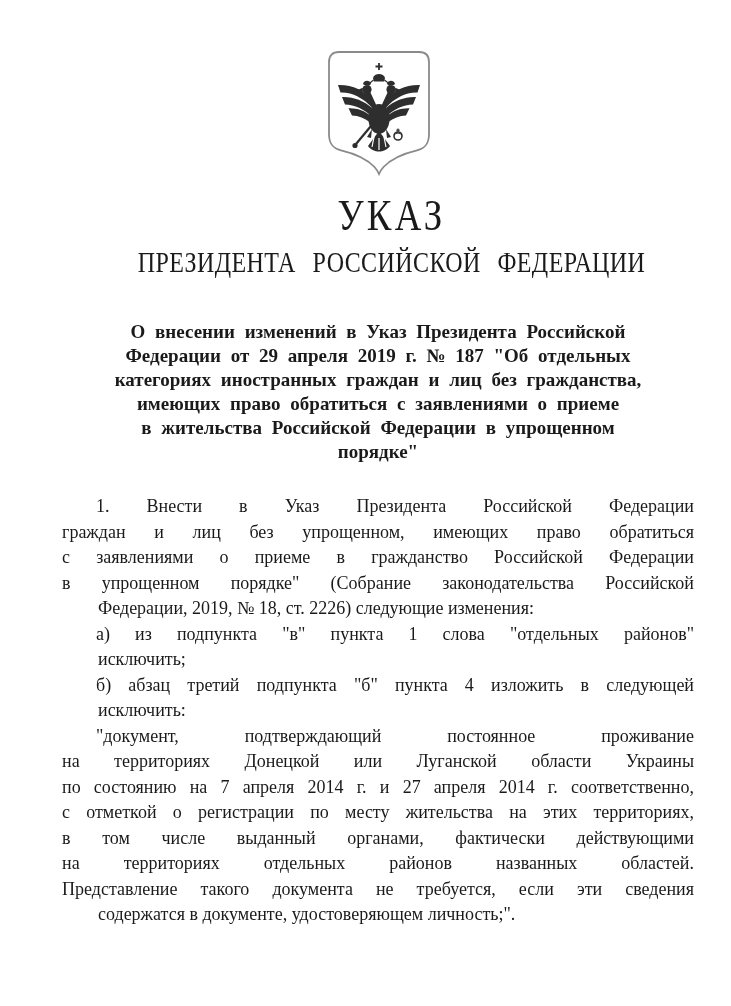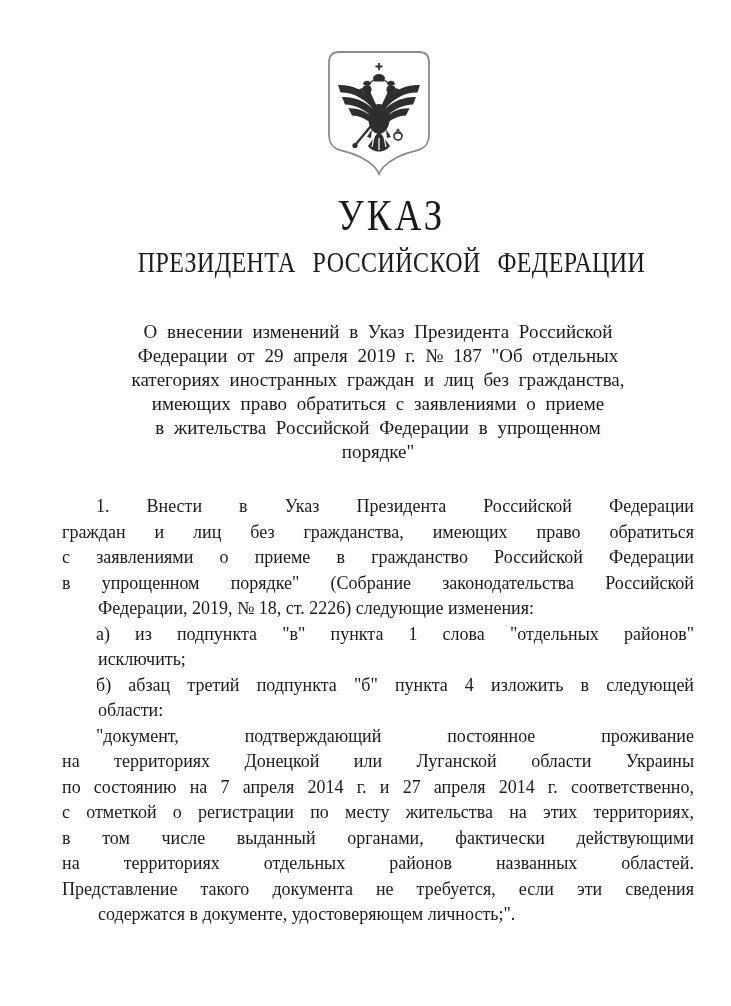--- a/index.html
+++ b/index.html
@@ -49,21 +49,21 @@
     transform-origin: 50% 50%;
   }
 
   .column {
     margin-left: 62px;
     width: 632px;
   }
 
   .subject {
     margin-top: 42px;
-    font-weight: normal;
+    font-weight: bold;
     font-size: 19px;
     line-height: 24px;
     text-align: center;
     word-spacing: 5px;
   }
 
   .doc-body {
     margin-top: 30px;
     font-size: 18px;
     line-height: 25.5px;
@@ -142,32 +142,32 @@
       <div class="subject-line">Федерации от 29 апреля 2019 г. № 187 "Об отдельных</div>
       <div class="subject-line">категориях иностранных граждан и лиц без гражданства,</div>
       <div class="subject-line">имеющих право обратиться с заявлениями о приеме</div>
       <div class="subject-line">в жительства Российской Федерации в упрощенном</div>
       <div class="subject-line">порядке"</div>
     </section>
 
   <main class="doc-body column">
       <div class="paragraph">
         <div class="body-line first">1. Внести в Указ Президента Российской Федерации</div>
-        <div class="body-line">граждан и лиц без гражданства, имеющих право обратиться</div>
+        <div class="body-line">граждан и лиц без упрощенном, имеющих право обратиться</div>
         <div class="body-line">с заявлениями о приеме в гражданство Российской Федерации</div>
         <div class="body-line">в упрощенном порядке" (Собрание законодательства Российской</div>
         <div class="body-line last">Федерации, 2019, № 18, ст. 2226) следующие изменения:</div>
       </div>
       <div class="paragraph">
         <div class="body-line first">а) из подпункта "в" пункта 1 слова "отдельных районов"</div>
         <div class="body-line last">исключить;</div>
       </div>
       <div class="paragraph">
         <div class="body-line first">б) абзац третий подпункта "б" пункта 4 изложить в следующей</div>
-        <div class="body-line last">области:</div>
+        <div class="body-line last">исключить:</div>
       </div>
       <div class="paragraph">
         <div class="body-line first">"документ, подтверждающий постоянное проживание</div>
         <div class="body-line">на территориях Донецкой или Луганской области Украины</div>
         <div class="body-line">по состоянию на 7 апреля 2014 г. и 27 апреля 2014 г. соответственно,</div>
         <div class="body-line">с отметкой о регистрации по месту жительства на этих территориях,</div>
         <div class="body-line">в том числе выданный органами, фактически действующими</div>
         <div class="body-line">на территориях отдельных районов названных областей.</div>
         <div class="body-line">Представление такого документа не требуется, если эти сведения</div>
         <div class="body-line last">содержатся в документе, удостоверяющем личность;".</div>

